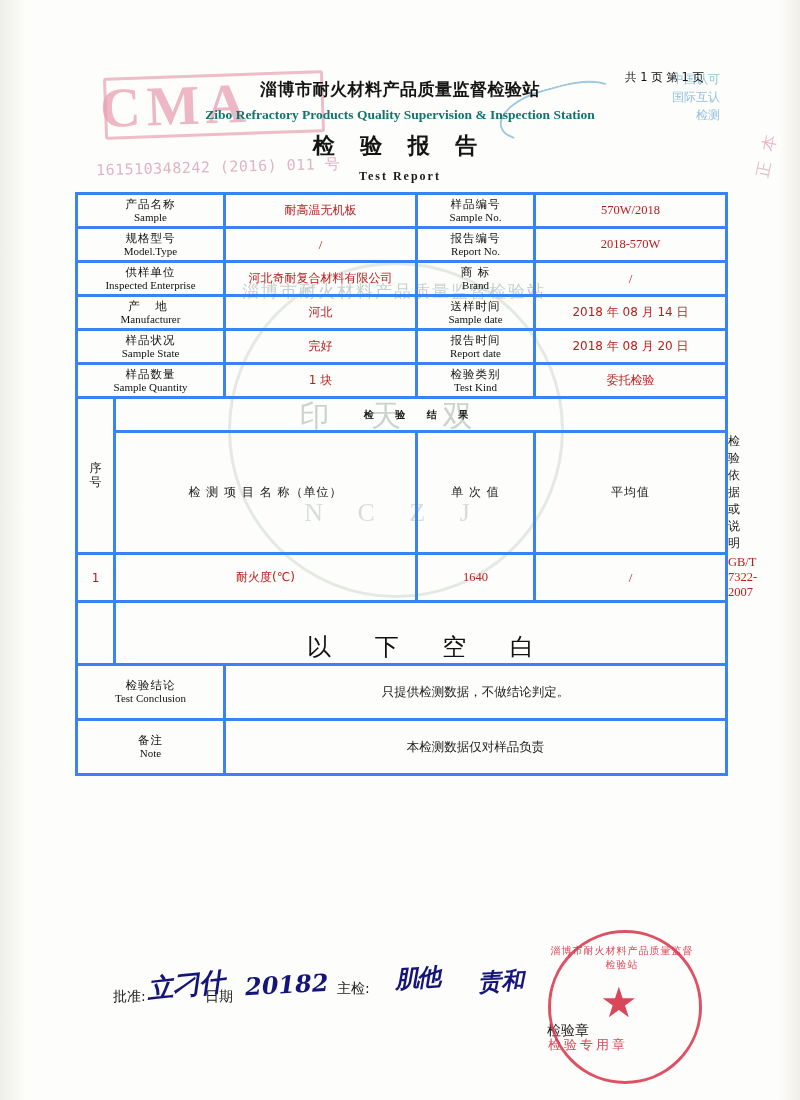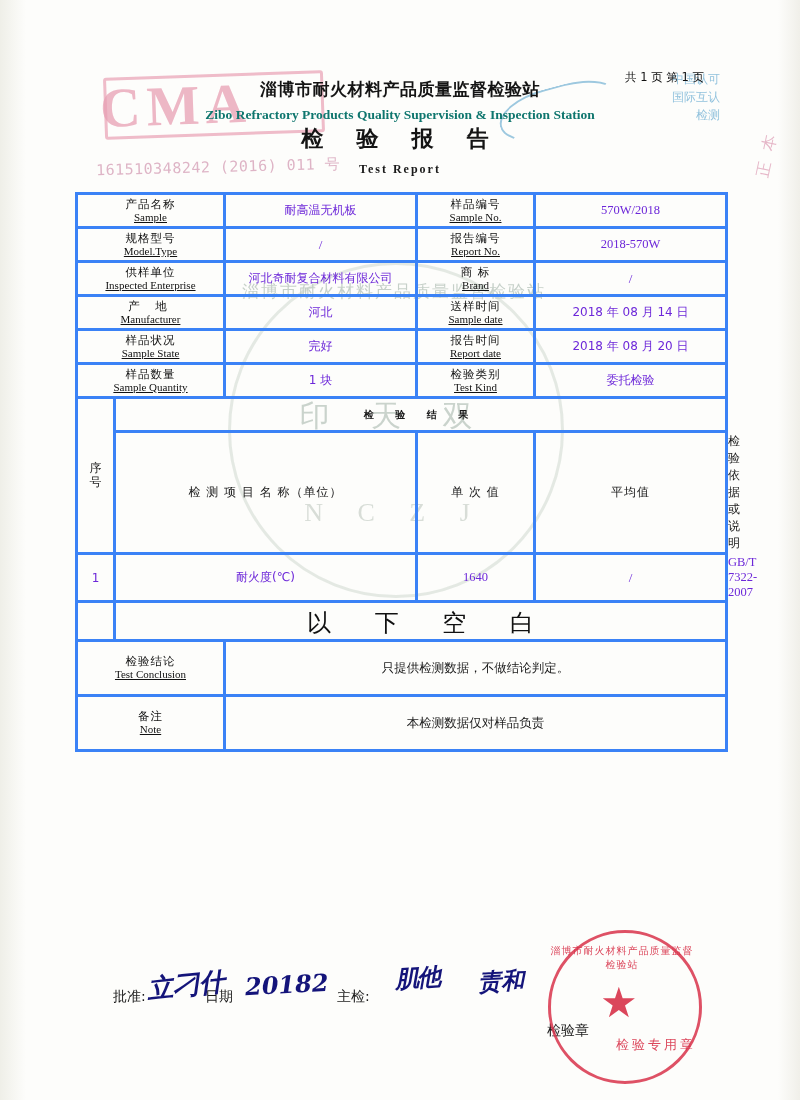--- a/index.html
+++ b/index.html
@@ -37,25 +37,25 @@
     color: #141414;
   }
   .title-en {
     margin-top: 6px;
     font-size: 13.5px;
     font-weight: bold;
     font-family: "Liberation Serif", serif;
     color: #0f766e;
   }
   .report-cn {
-    margin-top: 1px;
+    margin-top: 8px;
     font-size: 22px;
     font-weight: bold;
     letter-spacing: 10px;
-    font-family: Liberation Mono, monospace;
+    font-family: Liberation Serif, serif;
     color: #141414;
   }
   .report-en {
     margin-top: 8px;
     font-size: 12px;
     font-weight: bold;
     letter-spacing: 2px;
   }
   .page-count {
     position: absolute;
@@ -94,26 +94,25 @@
     font-size: 11.5px;
   }
   .lbl .cn.sp {
     letter-spacing: 6px;
   }
   .lbl .en {
     display: block;
     font-family: "Liberation Serif", serif;
     font-size: 11px;
     letter-spacing: 0;
-    text-decoration: underline;
   }
   .val {
     font-size: 12px;
     font-family: "DejaVu Sans", "Liberation Sans", sans-serif;
-    color: #6d28d9;
+    color: #b91c1c;
   }
   .val.en {
     font-family: "Liberation Serif", serif;
     font-size: 12.5px;
   }
   .val.slash {
     font-family: "Liberation Serif", serif;
     font-size: 13px;
   }
 
@@ -160,21 +159,21 @@
     height: 40px;
     font-size: 14px;
     font-family: "DejaVu Sans", "Liberation Sans", sans-serif;
   }
   .foot-item {
     position: absolute;
     white-space: nowrap;
   }
   .f-approve { left: 38px;  top: 10px; }
   .f-date    { left: 130px; top: 10px; }
-  .f-chief   { left: 262px; top: 10px; }
+  .f-chief   { left: 262px; top: 2px; }
   .f-seal    { left: 472px; top: 10px; margin-top: 34px; }
 
   
   .hand {
     position: absolute;
     font-family: "DejaVu Serif", serif;
     color: #14147a;
     font-weight: bold;
     font-style: italic;
     white-space: nowrap;
@@ -307,21 +306,21 @@
     text-align: center;
     color: #d8334a;
     font-size: 10px;
     font-family: "DejaVu Sans", sans-serif;
     letter-spacing: 1px;
     opacity: .9;
   }
   .red-seal-bot {
     left: 548px; top: 1036px;
     width: 148px;
-    text-align: right;
+    text-align: left;
     color: #d8334a;
     font-size: 13px;
     font-family: Liberation Sans, sans-serif;
     letter-spacing: 3px;
     opacity: .9;
   }
   .scan-edge-l {
     position: absolute;
     left: 0; top: 0;
     width: 26px; height: 1100px;
@@ -473,21 +472,21 @@
         <td class="val">1</td>
         <td colspan="2" class="val">耐火度(℃)</td>
         <td class="val en">1640</td>
         <td class="val slash">/</td>
         <td class="val en">GB/T 7322-2007</td>
       </tr>
 
       <tr>
         <td class="tall"></td>
         <td colspan="4" class="tall">
-          <div class="blank-note" style="margin-top:4px">以 下 空 白</div>
+          <div class="blank-note" style="margin-top:28px">以 下 空 白</div>
         </td>
       </tr>
 
       <tr>
         <td colspan="2" class="lbl" style="height:52px">
           <span class="cn">检验结论</span>
           <span class="en">Test Conclusion</span>
         </td>
         <td colspan="3" class="concl-text">只提供检测数据，不做结论判定。</td>
       </tr>

